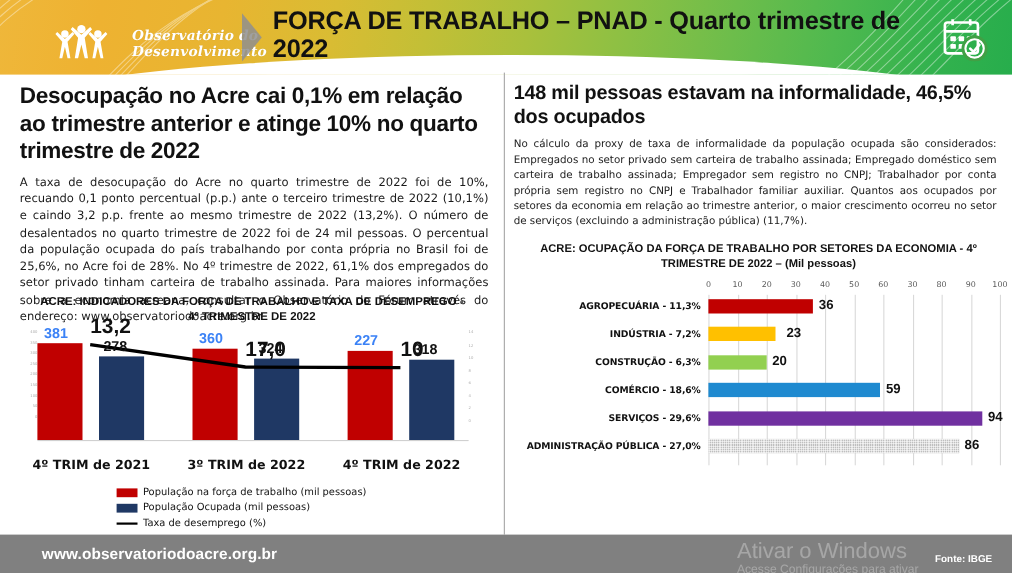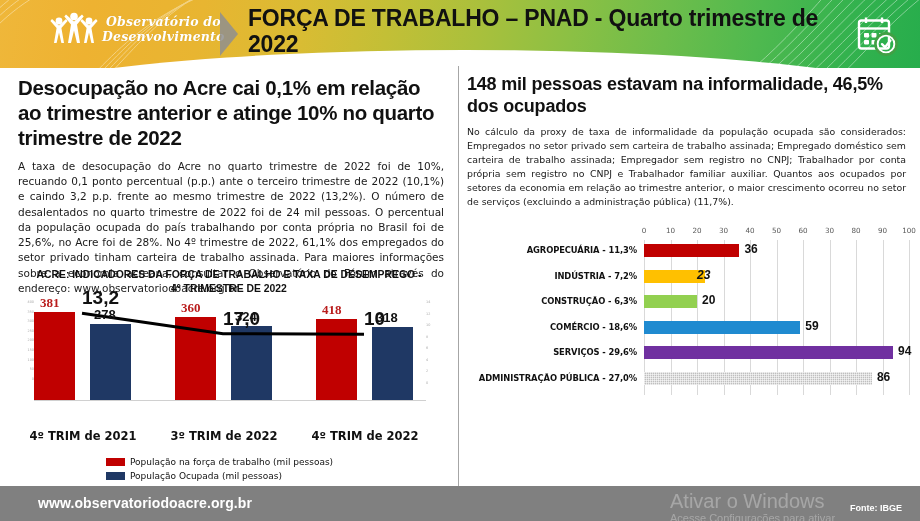--- a/index.html
+++ b/index.html
@@ -33,22 +33,22 @@
     position:absolute; left:-60px; bottom:-54px; width:1040px; height:60px;
     background:rgba(255,255,255,0.35); border-radius:50% 50% 0 0 / 100% 100% 0 0;
   }
   
   .swirl { position:absolute; pointer-events:none; }
   #swirl-left { left:-70px; top:-34px; width:330px; height:150px; opacity:.55; }
   #swirl-right { right:-40px; top:-22px; width:300px; height:140px; opacity:.55; }
 
   
   #logo-block {
-    position:absolute; left:48px; top:0; width:168px; height:60px;
-    display:flex; align-items:center; gap:2px;text-align:center;
+    position:absolute; left:48px; top:10px; width:168px; height:60px;
+    display:flex; align-items:center; gap:20px;
   }
   #logo-people { width:52px; height:40px; flex:0 0 auto; }
   #logo-text {
     color:#ffffff; font-family:"DejaVu Serif", serif;
     font-style:italic; font-weight:700; font-size:12.5px;
     line-height:1.18; letter-spacing:.2px;
     text-shadow:0 0 1px rgba(0,0,0,.12);
   }
   #logo-arrow {
     position:absolute; left:218px; top:12px; width:22px; height:44px;
@@ -95,26 +95,26 @@
   #c1-baseline { position:absolute; left:34px; right:32px; bottom:10px;
                  height:1px; background:#d0d0d0; }
   .c1-group { position:absolute; bottom:11px; height:92px; width:118px; }
   .c1-bar { position:absolute; bottom:0; width:41px; }
   .c1-bar.red  { background:#c00000; left:0; }
   .c1-bar.navy { background:#1f3864; left:56px; }
   .c1-val {
     position:absolute; font-size:13px; font-weight:700; line-height:1;
     white-space:nowrap;
   }
-  .c1-val.red  { color:#b91c1c;font-family:Liberation Serif, serif; }
+  .c1-val.red  { color:#3b82f6; }
   .c1-val.navy { color:#111; }
   .c1-val.line { color:#111; font-size:19px; }
   #c1-line-svg { position:absolute; left:0; top:0; width:458px; height:110px; }
   #chart1-xlabels {
-    position:relative; width:458px; height:20px; margin-top:18px;
+    position:relative; width:458px; height:20px; margin-top:4px;
   }
   .c1-xlab {
     position:absolute; top:0; width:130px; text-align:center;
     font-size:11.5px; font-weight:700; color:#111;
     font-family:"DejaVu Sans", sans-serif;
   }
   #chart1-legend { margin:8px 0 0 106px; }
   .lg-row { display:flex; align-items:center; gap:5px; margin-bottom:4px; }
   .lg-swatch { width:19px; height:8px; flex:0 0 auto; }
   .lg-line   { width:19px; height:2.5px; background:#000; flex:0 0 auto; }
@@ -308,21 +308,21 @@
       <svg id="c1-line-svg" viewBox="0 0 458 110" preserveAspectRatio="none">
         <polyline id="c1-line" fill="none" stroke="#000000" stroke-width="3" points="82,12.257142857142853 223,32.62857142857143 364,33.28571428571428"></polyline>
       </svg>
       <div id="c1-vals">
           <div class="c1-val red" style="left: 40px; bottom: 101.63px;">381</div>
           <div class="c1-val navy" style="left: 94px; bottom: 90.13px;">278</div>
           <div class="c1-val line" style="left: 82px; bottom: 103.743px;">13,2</div>
           <div class="c1-val red" style="left: 181px; bottom: 96.8px;">360</div>
           <div class="c1-val navy" style="left: 235px; bottom: 88.52px;">324</div>
           <div class="c1-val line" style="left: 223px; bottom: 83.3714px;">17,0</div>
-          <div class="c1-val red" style="left: 322px; bottom: 95.42px;">418</div>
+          <div class="c1-val red" style="left: 322px; bottom: 95.42px;">227</div>
           <div class="c1-val navy" style="left: 376px; bottom: 87.14px;">318</div>
           <div class="c1-val line" style="left: 364px; bottom: 82.7143px;">10</div>
         </div>
     </div>
 
     <div id="chart1-xlabels">
         <div class="c1-xlab" style="left: 18px;">4º TRIM de 2021</div>
         <div class="c1-xlab" style="left: 159px;">3º TRIM de 2022</div>
         <div class="c1-xlab" style="left: 300px;">4º TRIM de 2022</div>
       </div>
@@ -342,20 +342,21 @@
         </div>
       </div>
   </div>
 </div>
 
 <div id="right-panel">
   <div id="right-headline">148 mil pessoas estavam na informalidade, 46,5% dos ocupados</div>
   <div id="right-body">No cálculo da proxy de taxa de informalidade da população ocupada são considerados: Empregados no setor privado sem carteira de trabalho assinada; Empregado doméstico sem carteira de trabalho assinada; Empregador sem registro no CNPJ; Trabalhador por conta própria sem registro no CNPJ e Trabalhador familiar auxiliar. Quantos aos ocupados por setores da economia em relação ao trimestre anterior, o maior crescimento ocorreu no setor de serviços (excluindo a administração pública) (11,7%).</div>
 
   <div id="chart2">
+    <div id="chart2-title">ACRE: OCUPAÇÃO DA FORÇA DE TRABALHO POR SETORES DA ECONOMIA - 4º TRIMESTRE DE 2022 – (Mil pessoas)</div>
     <div id="chart2-plot">
       <div id="c2-xaxis">
           <div class="c2-xt" style="left: 0px;">0</div>
           <div class="c2-xt" style="left: 26.5px;">10</div>
           <div class="c2-xt" style="left: 53px;">20</div>
           <div class="c2-xt" style="left: 79.5px;">30</div>
           <div class="c2-xt" style="left: 106px;">40</div>
           <div class="c2-xt" style="left: 132.5px;">50</div>
           <div class="c2-xt" style="left: 159px;">60</div>
           <div class="c2-xt" style="left: 185.5px;">30</div>
@@ -378,21 +379,21 @@
         </div>
       <div id="c2-rows">
           <div class="c2-row">
             <div class="c2-cat">AGROPECUÁRIA  - 11,3%</div>
             <div class="c2-bar" style="width: 95.4px; background: rgb(192, 0, 0);"></div>
             <div class="c2-lbl" style="left: 285.4px;">36</div>
           </div>
           <div class="c2-row">
             <div class="c2-cat">INDÚSTRIA - 7,2%</div>
             <div class="c2-bar" style="width: 60.95px; background: rgb(255, 192, 0);"></div>
-            <div class="c2-lbl" style="left: 238px; font-style: italic;">23</div>
+            <div class="c2-lbl" style="left: 256px;">23</div>
           </div>
           <div class="c2-row">
             <div class="c2-cat">CONSTRUÇÃO - 6,3%</div>
             <div class="c2-bar" style="width: 53px; background: rgb(146, 208, 80);"></div>
             <div class="c2-lbl" style="left: 243px;">20</div>
           </div>
           <div class="c2-row">
             <div class="c2-cat">COMÉRCIO - 18,6%</div>
             <div class="c2-bar" style="width: 156.35px; background: rgb(31, 138, 208);"></div>
             <div class="c2-lbl" style="left: 346.35px;">59</div>

